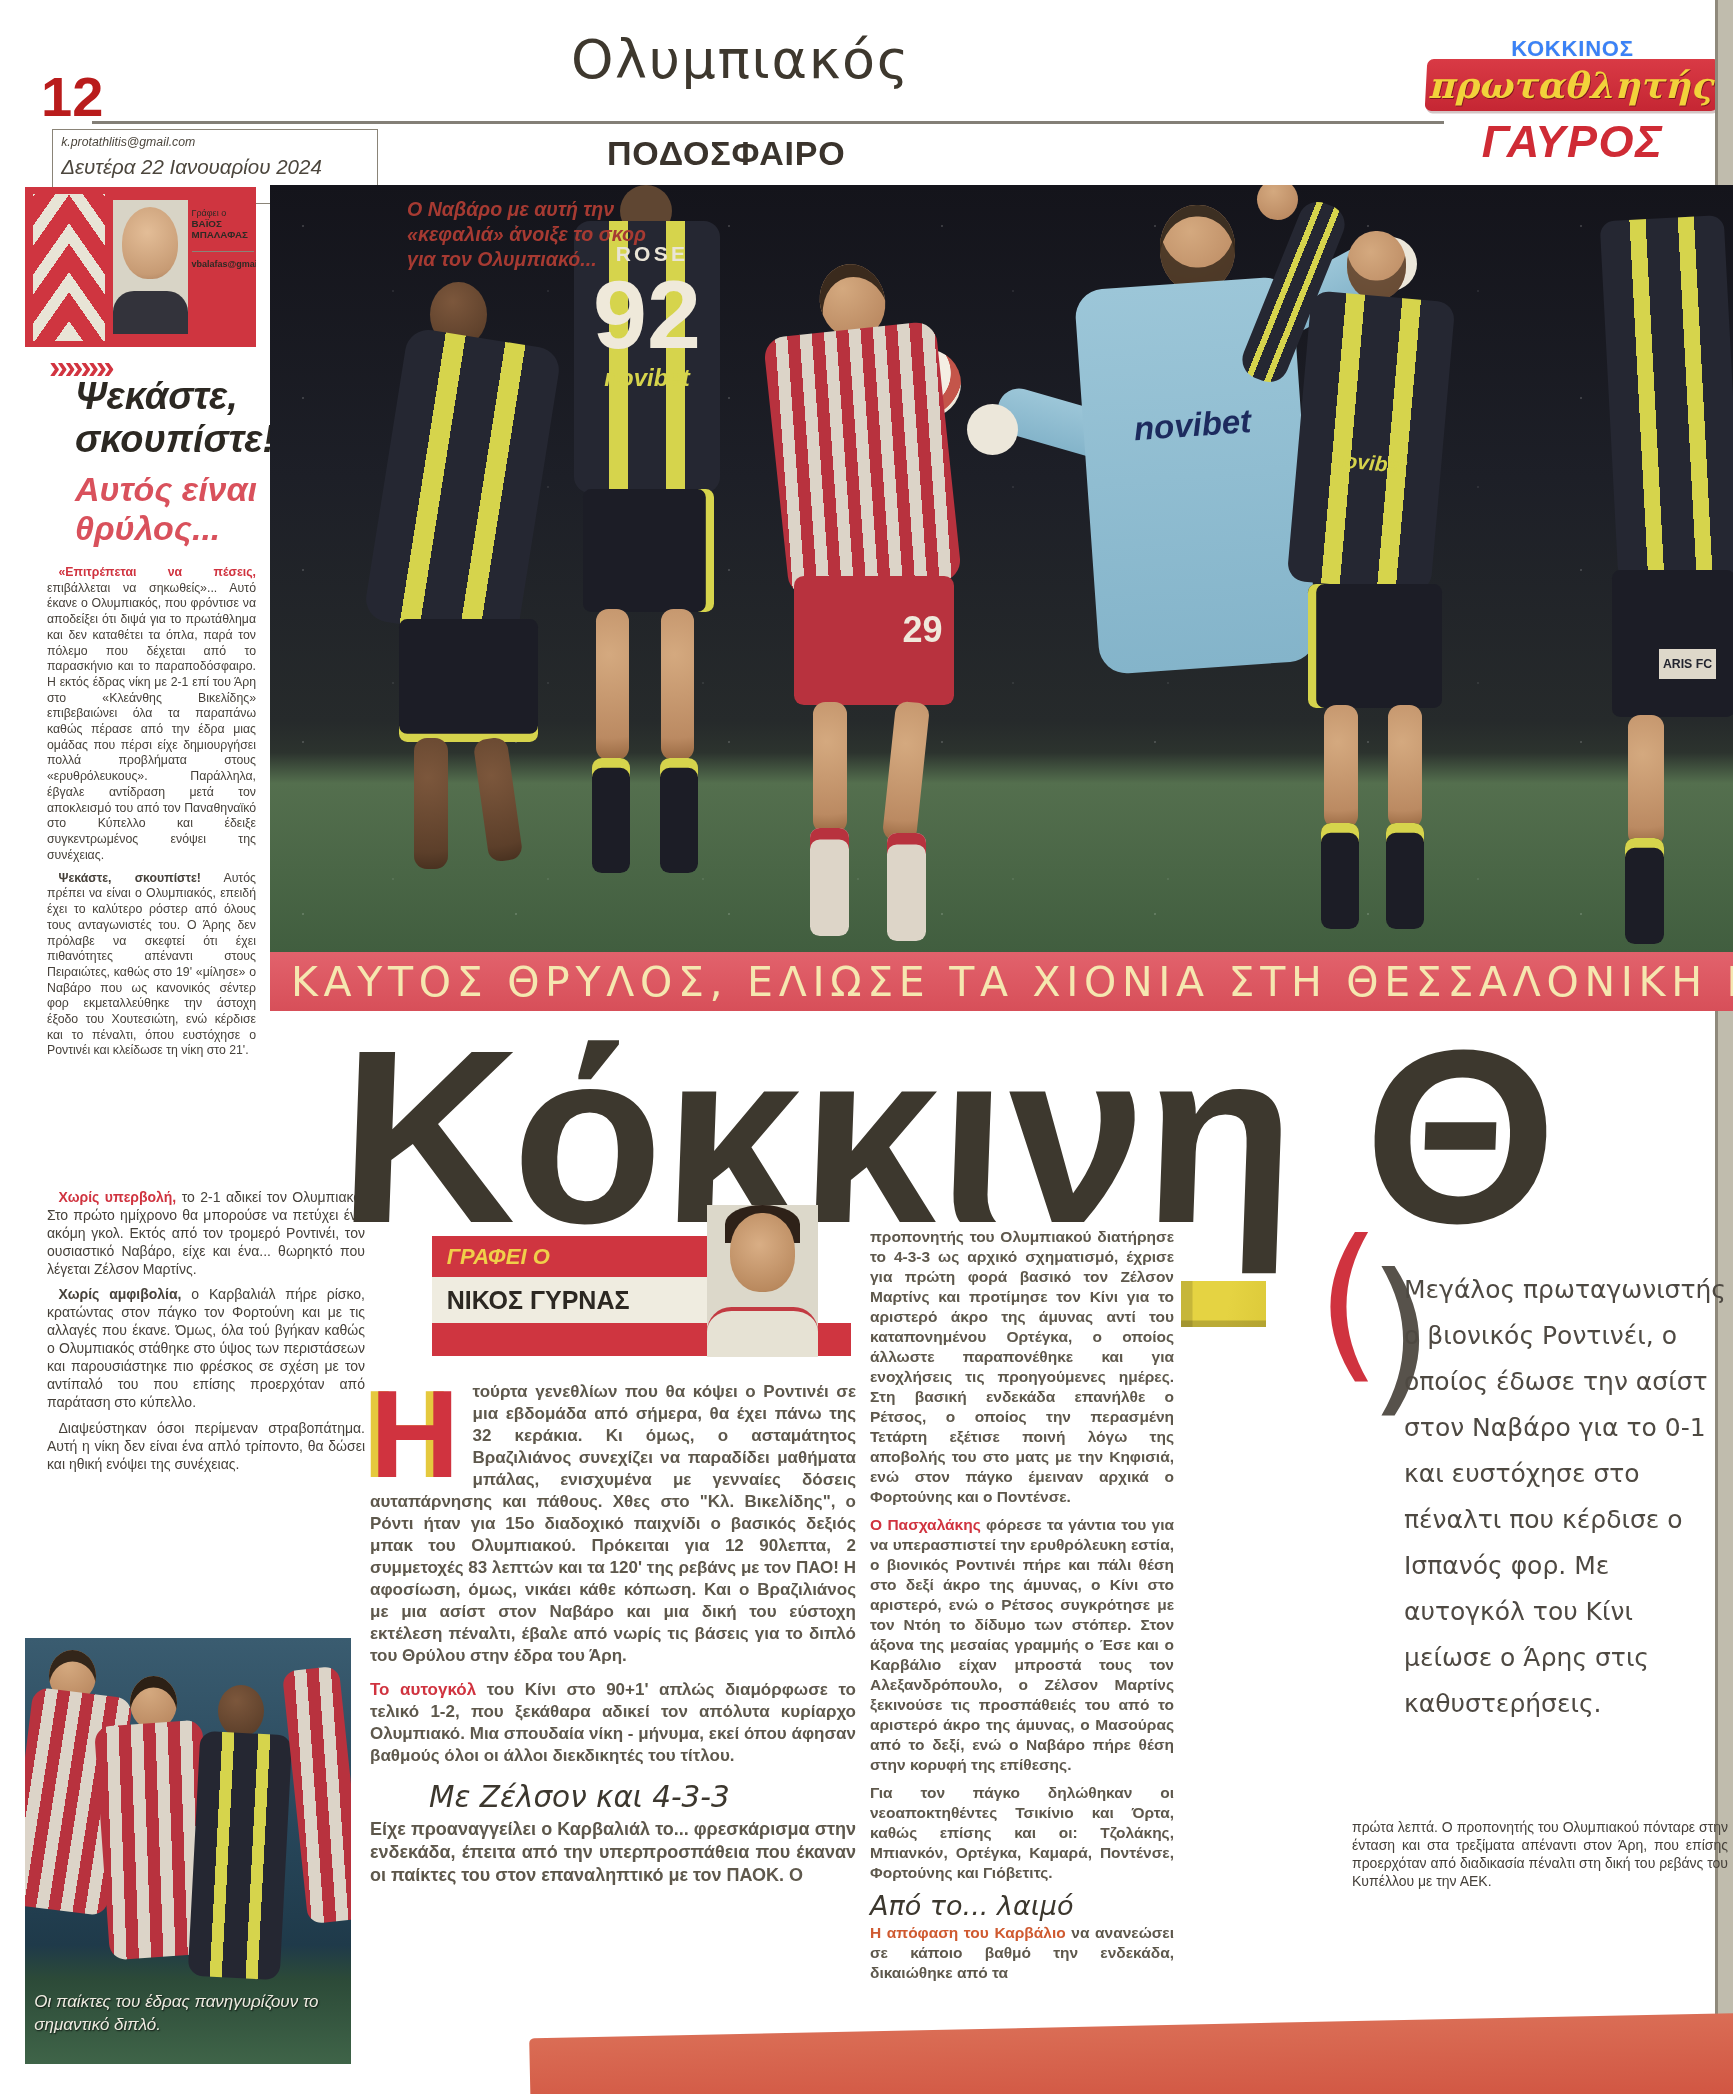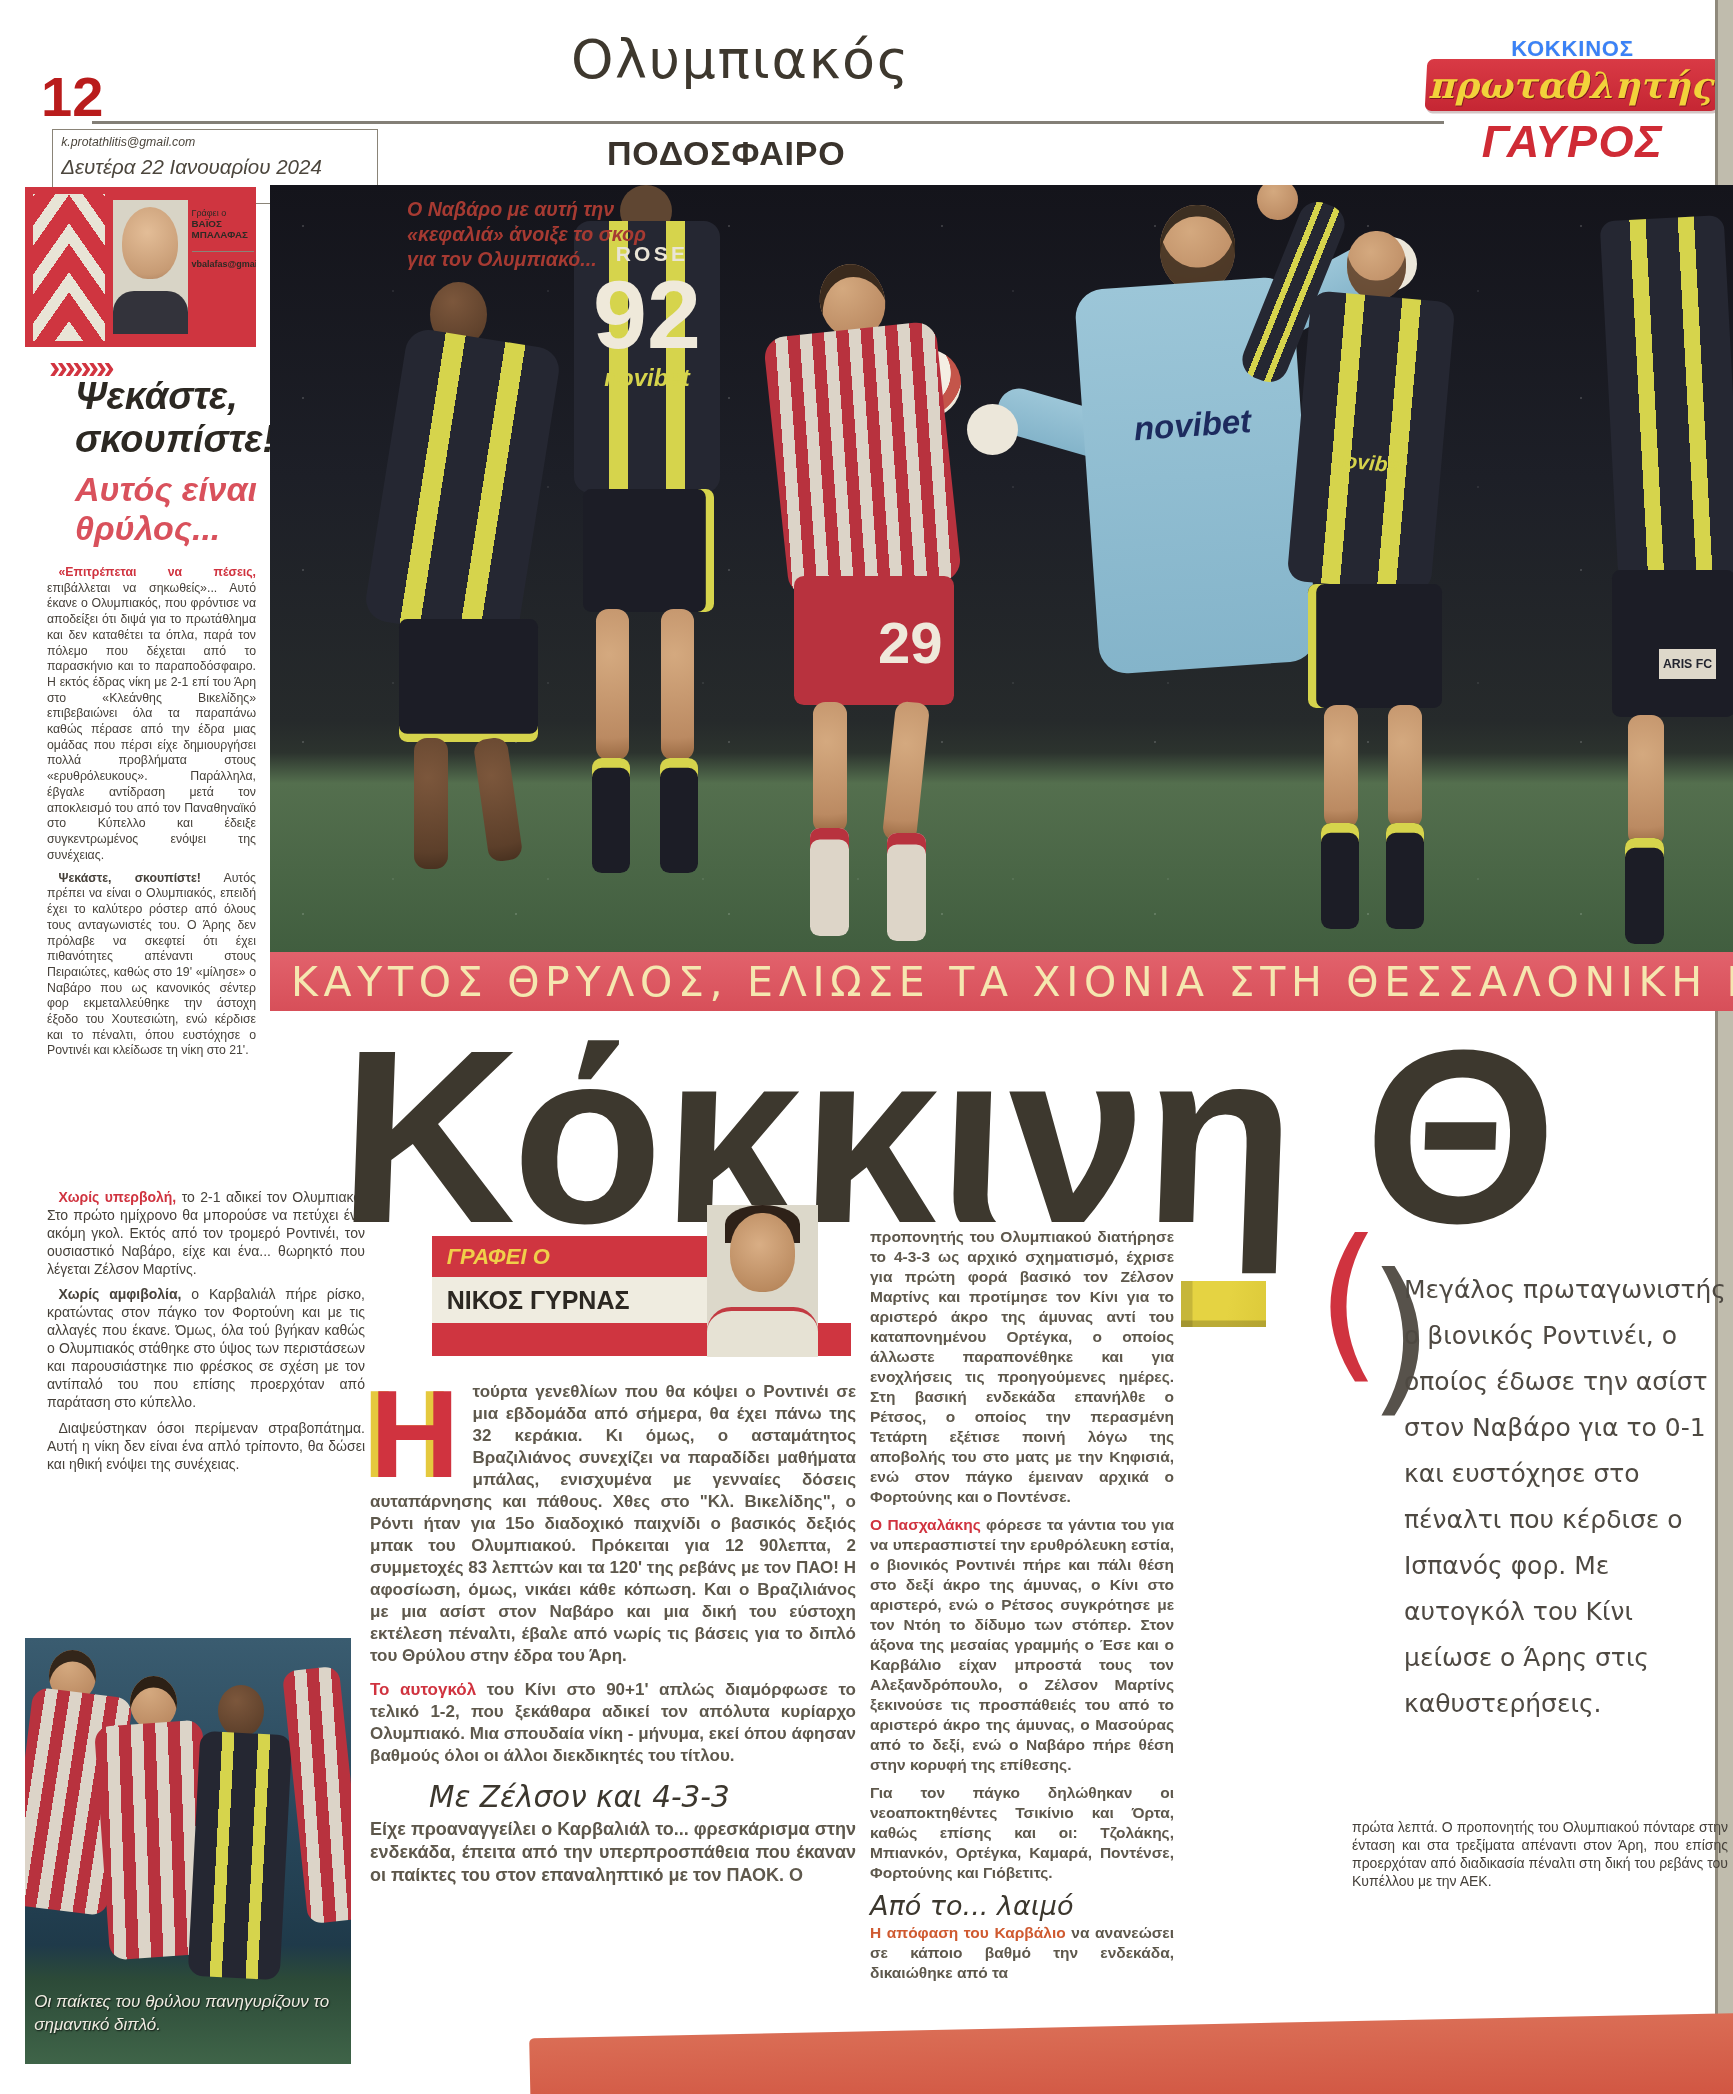--- a/index.html
+++ b/index.html
@@ -171,21 +171,21 @@
     <div class="fig drk" style="left:313px;top:304px;width:131px;height:123px;border-radius:8.2px;box-shadow:inset -8.2px 0 0 #d6d44c;"></div>
     <div class="fig skin" style="left:326px;top:424px;width:33px;height:151px;border-radius:12.3px;"></div>
     <div class="fig skin" style="left:391px;top:424px;width:33px;height:151px;border-radius:12.3px;"></div>
     <div class="fig drk" style="left:322px;top:573px;width:38px;height:115px;border-radius:9.8px;box-shadow:inset 0 9.8px 0 #d6d44c;"></div>
     <div class="fig drk" style="left:390px;top:573px;width:38px;height:115px;border-radius:9.8px;box-shadow:inset 0 9.8px 0 #d6d44c;"></div>
 
     <div class="fig" style="left:622px;top:164px;width:69px;height:69px;border-radius:50%;background:radial-gradient(circle at 35% 35%,#f4eee3 54%,#c4554a 55% 72%,#efe8da 73%);"></div>
     <div class="fig skin" style="left:550px;top:79px;width:65px;height:75px;border-radius:50%;box-shadow:inset 0 13px 0 #3a2a1d;transform:rotate(-14deg);"></div>
     <div class="fig oly-shirt" style="left:506px;top:144px;width:173px;height:260px;border-radius:21px;transform:rotate(-6deg);"></div>
     <div class="fig" style="left:524px;top:391px;width:160px;height:129px;border-radius:9.8px;background:#b8323e;">
-      <div style="position:absolute;right:11.5px;top:33px;font-size:58px;font-weight:800;color:#efe9db;">29</div>
+      <div style="position:absolute;right:11.5px;top:33px;font-size:36px;font-weight:800;color:#efe9db;">29</div>
     </div>
     <div class="fig skin" style="left:543px;top:517px;width:34px;height:131px;border-radius:12.3px;"></div>
     <div class="fig skin" style="left:619px;top:517px;width:34px;height:139px;border-radius:12.3px;transform:rotate(6deg);"></div>
     <div class="fig" style="left:540px;top:643px;width:39px;height:108px;border-radius:9.8px;background:#ddd5c8;box-shadow:inset 0 11.5px 0 #b8323e;"></div>
     <div class="fig" style="left:617px;top:648px;width:39px;height:108px;border-radius:9.8px;background:#ddd5c8;box-shadow:inset 0 11.5px 0 #b8323e;"></div>
 
     <div class="fig gk-shirt" style="left:725px;top:219px;width:155px;height:47px;border-radius:21px;transform:rotate(16deg);"></div>
     <div class="fig" style="left:697px;top:219px;width:51px;height:51px;border-radius:50%;background:#ece7da;"></div>
     <div class="fig gk-shirt" style="left:949px;top:92px;width:172px;height:49px;border-radius:21px;transform:rotate(-28deg);"></div>
     <div class="fig" style="left:1093px;top:52px;width:54px;height:54px;border-radius:50%;background:#ece7da;"></div>
@@ -259,19 +259,19 @@
   </div>
 
   <div class="abs blphoto">
     <div class="fig skin" style="left:24.5px;top:11.5px;width:47px;height:52px;border-radius:50%;box-shadow:inset 0 11.5px 0 #33261a;"></div>
     <div class="fig oly-shirt" style="left:-4.9px;top:54px;width:100px;height:219px;border-radius:16.4px;transform:rotate(7deg);"></div>
     <div class="fig skin" style="left:105px;top:38px;width:47px;height:54px;border-radius:50%;box-shadow:inset 0 11.5px 0 #2c2015;"></div>
     <div class="fig oly-shirt" style="left:77px;top:85px;width:108px;height:234px;border-radius:16.4px;transform:rotate(-4deg);"></div>
     <div class="fig skin-dk" style="left:193px;top:47px;width:46px;height:52px;border-radius:50%;"></div>
     <div class="fig aris-shirt" style="left:169px;top:95px;width:92px;height:245px;border-radius:14.7px;transform:rotate(3deg);"></div>
     <div class="fig oly-shirt" style="left:270px;top:29.5px;width:57px;height:254px;border-radius:14.7px;transform:rotate(-6deg);"></div>
-    <div class="cap">Οι παίκτες του θρύλου πανηγυρίζουν το σημαντικό διπλό.</div>
+    <div class="cap">Οι παίκτες του έδρας πανηγυρίζουν το σημαντικό διπλό.</div>
   </div>
 
   <div class="abs bband"></div>
 
 </div>
 
 
 </body></html>

